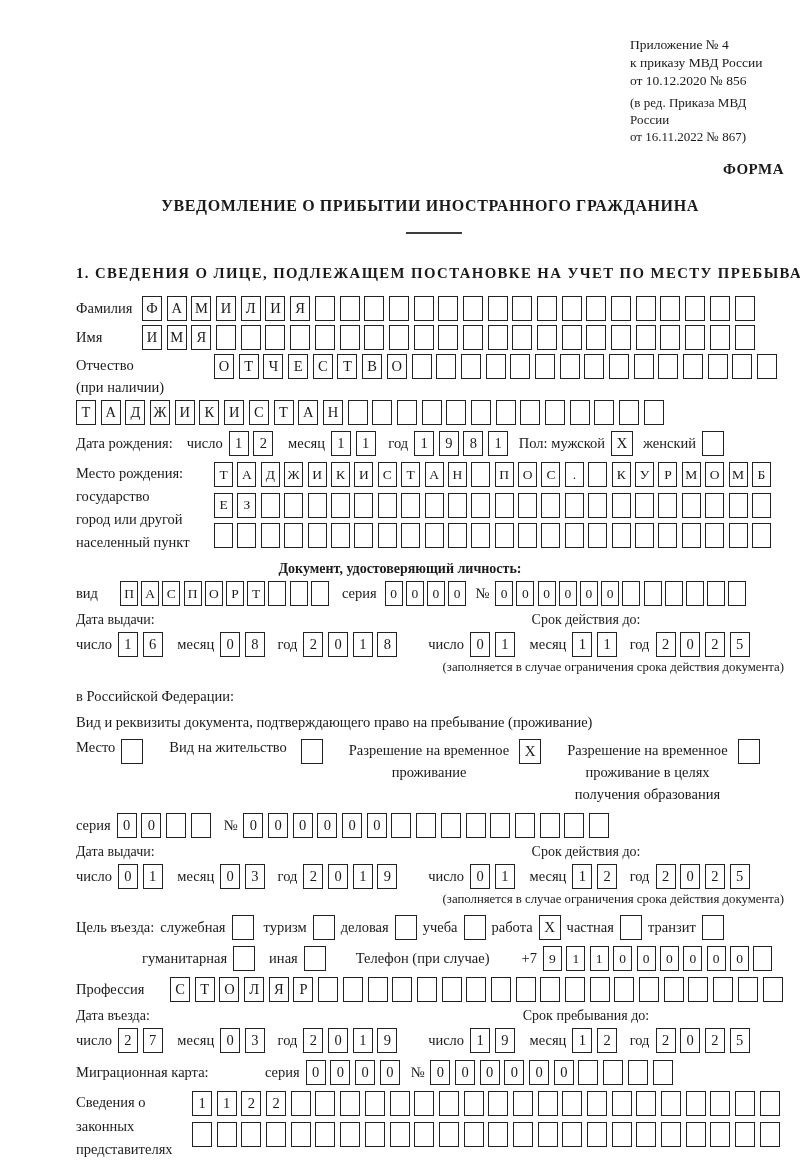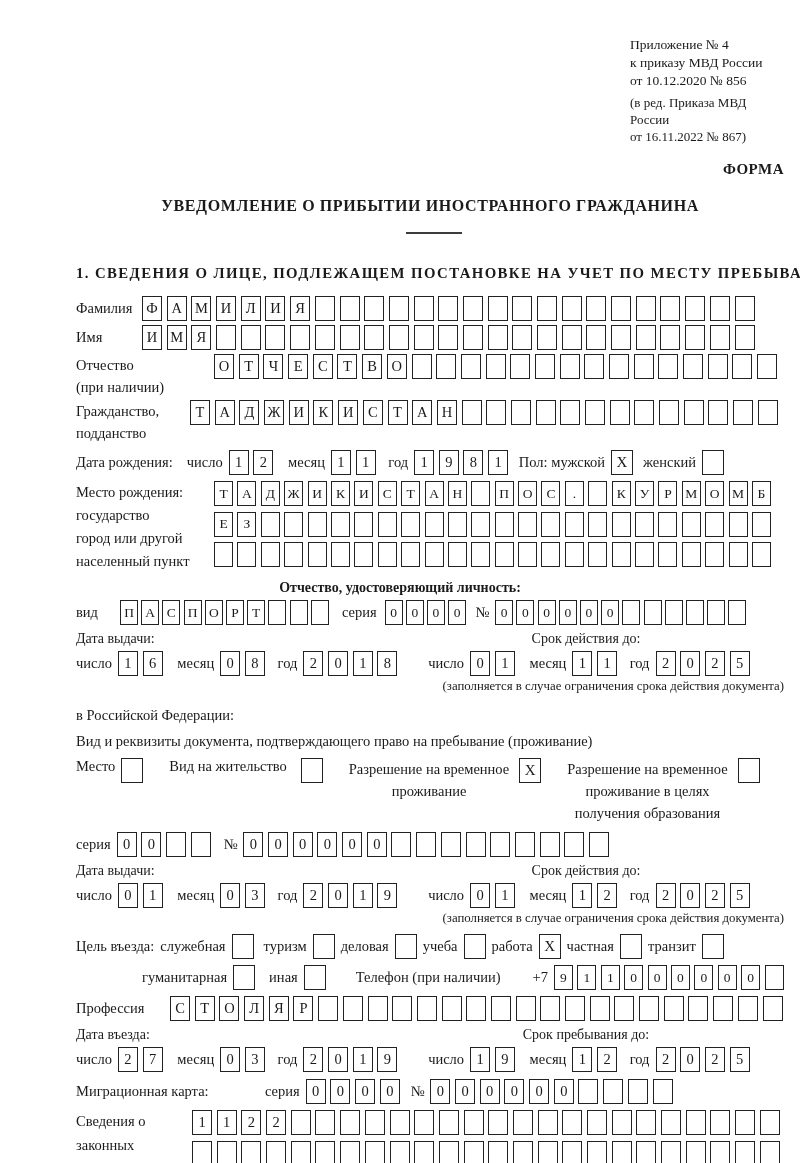--- a/index.html
+++ b/index.html
@@ -161,24 +161,20 @@
         <span class="cell"></span>
         <span class="cell"></span>
         <span class="cell"></span>
         <span class="cell"></span>
         <span class="cell"></span>
         <span class="cell"></span>
       </span>
   </div>
 
   <div class="frow top" style="margin-top:2px;">
-    <span class="lbl2 w114">
-      <span>Гражданство,</span>
-      <span>подданство</span>
-    </span>
     <span class="cells">
         <span class="cell">Т</span>
         <span class="cell">А</span>
         <span class="cell">Д</span>
         <span class="cell">Ж</span>
         <span class="cell">И</span>
         <span class="cell">К</span>
         <span class="cell">И</span>
         <span class="cell">С</span>
         <span class="cell">Т</span>
@@ -307,21 +303,21 @@
           <span class="cell"></span>
           <span class="cell"></span>
           <span class="cell"></span>
           <span class="cell"></span>
           <span class="cell"></span>
           <span class="cell"></span>
         </span>
     </span>
   </div>
 
-  <div class="dochead">Отчество, удостоверяющий личность:</div>
+  <div class="dochead">Документ, удостоверяющий личность:</div>
 
   <div class="frow sm">
     <span class="lbl" style="width:44px;">вид</span>
     <span class="cells">
         <span class="cell">П</span>
         <span class="cell">А</span>
         <span class="cell">С</span>
         <span class="cell">П</span>
         <span class="cell">О</span>
         <span class="cell">Р</span>
@@ -517,21 +513,21 @@
     <span class="box"></span>
     <span class="dgl ml6">транзит</span>
     <span class="box"></span>
   </div>
 
   <div class="frow nr" style="margin-top:6px;">
     <span class="dgl" style="margin-left:66px;">гуманитарная</span>
     <span class="box"></span>
     <span class="dgl ml14">иная</span>
     <span class="box"></span>
-    <span class="dgl ml30">Телефон (при наличии)</span>
+    <span class="dgl ml30">Телефон (при случае)</span>
     <span class="dgl ml26">+7</span>
     <span class="cells">
         <span class="cell">9</span>
         <span class="cell">1</span>
         <span class="cell">1</span>
         <span class="cell">0</span>
         <span class="cell">0</span>
         <span class="cell">0</span>
         <span class="cell">0</span>
         <span class="cell">0</span>

